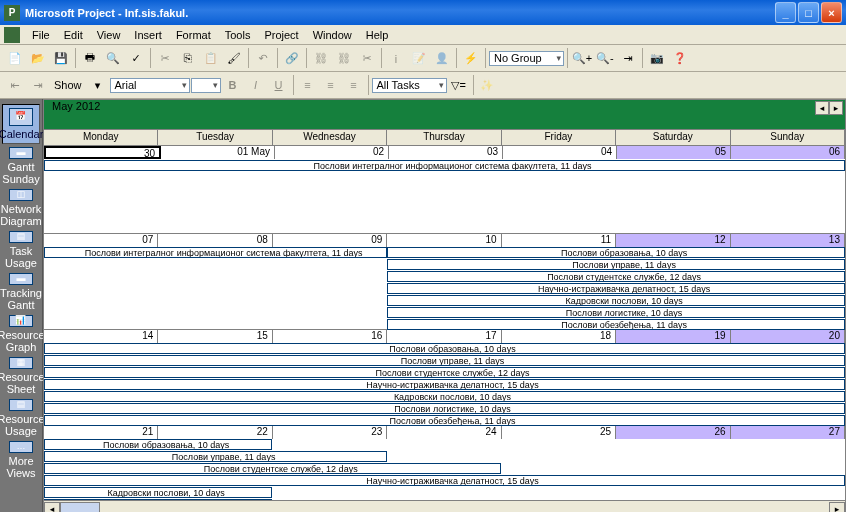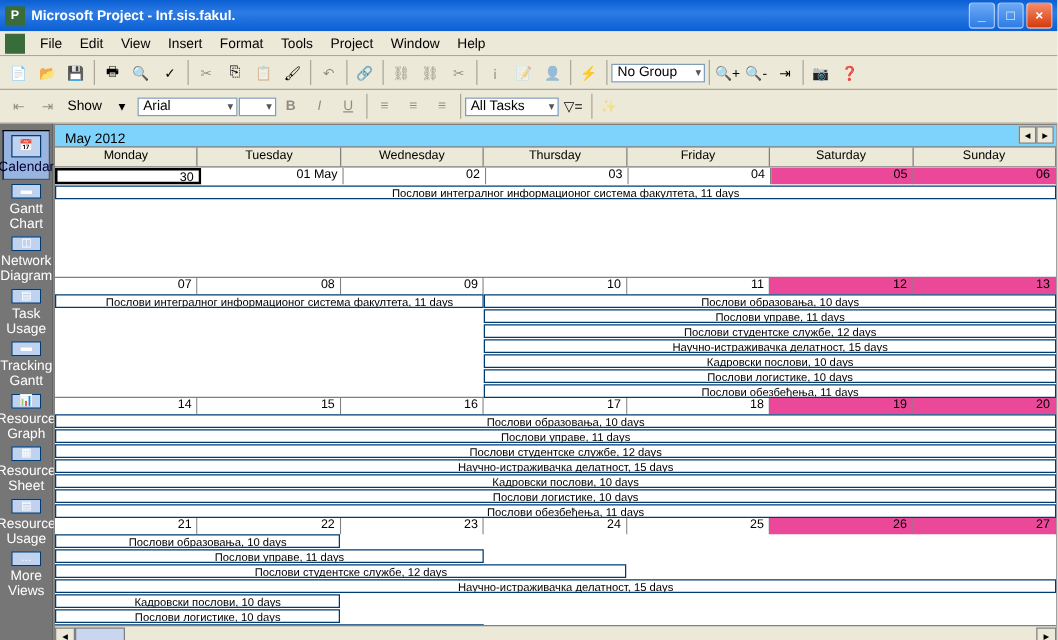--- a/index.html
+++ b/index.html
@@ -25,32 +25,32 @@
 .combo::after { content: "▾"; position: absolute; right: 2px; font-size: 9px; color: #555; }
 
 .content-row { display: flex; height: 418px; }
 
 .viewbar { width: 43px; background: #767676; border-right: 1px solid #555; display: flex; flex-direction: column; align-items: center; padding-top: 5px; gap: 2px; }
 .viewbtn { width: 38px; height: 40px; display: flex; flex-direction: column; align-items: center; justify-content: center; color: white; font-size: 8px; text-align: center; cursor: pointer; padding: 2px; line-height: 1.1; }
 .viewbtn.sel { background: #98b5e2; color: #003; border: 1px inset #555; }
 .viewbtn .vicon { width: 24px; height: 18px; background: #c1d2ee; margin-bottom: 2px; border: 1px solid #003c74; display: flex; align-items: center; justify-content: center; font-size: 9px; }
 
 .main { flex: 1; background: white; border: 1px solid #808080; display: flex; flex-direction: column; position: relative; overflow: hidden; }
-.monthrow { height: 18px; background: #7dd3fc; border-bottom: 1px solid #808080; display: flex; align-items: flex-end; padding-left: 8px; font-weight: normal; position: relative; }
+.monthrow { height: 30px; background: #15803d; border-bottom: 1px solid #808080; display: flex; align-items: flex-start; padding-left: 8px; font-weight: normal; position: relative; }
 .navbtns { position: absolute; right: 2px; top: 1px; display: flex; }
 .navbtn { width: 14px; height: 14px; background: #ece9d8; border: 1px solid #808080; display: inline-flex; align-items: center; justify-content: center; font-size: 9px; cursor: pointer; }
 
 .dayhdr { height: 16px; display: flex; background: #ece9d8; border-bottom: 1px solid #808080; }
 .daycell-h { flex: 1; border-right: 1px solid #808080; text-align: center; padding-top: 1px; font-size: 10px; }
 
 .calbody { flex: 1; overflow: auto; position: relative; }
 .weekrow { position: relative; border-bottom: 1px solid #808080; }
 .daterow { height: 13px; display: flex; background: white; }
 .datecell { flex: 1; border-right: 1px solid #808080; text-align: right; padding-right: 4px; font-size: 10px; position: relative; background: white; }
-.datecell.we { background: #ec4899; }
+.datecell.we { background: #c4b5fd; }
 .datecell.selected { border: 2px solid #000; }
 .taskarea { min-height: 12px; position: relative; }
 .taskbar { position: absolute; height: 11px; background: white; border: 1px solid #003c74; font-size: 9px; text-align: center; line-height: 10px; overflow: hidden; white-space: nowrap; color: #000; padding-left: 16px; }
 
 .hscroll { height: 16px; background: #ece9d8; border-top: 1px solid #808080; position: relative; }
 .scroll-thumb { position: absolute; left: 16px; width: 40px; height: 14px; top: 1px; background: #c8d6ef; border: 1px solid #808080; }
 .scroll-arrow { position: absolute; width: 16px; height: 14px; top: 1px; background: #ece9d8; border: 1px solid #808080; display: flex; align-items: center; justify-content: center; font-size: 9px; }
 </style>
 </head>
 <body>
@@ -146,21 +146,21 @@
 
 <div class="content-row">
 
   <div class="viewbar">
     <div class="viewbtn sel">
         <div class="vicon">📅</div>
         <span>Calendar</span>
       </div>
     <div class="viewbtn">
         <div class="vicon">▬</div>
-        <span>Gantt Chart</span>
+        <span>Gantt Sunday</span>
       </div>
     <div class="viewbtn">
         <div class="vicon">◫</div>
         <span>Network Diagram</span>
       </div>
     <div class="viewbtn">
         <div class="vicon">▤</div>
         <span>Task Usage</span>
       </div>
     <div class="viewbtn">

